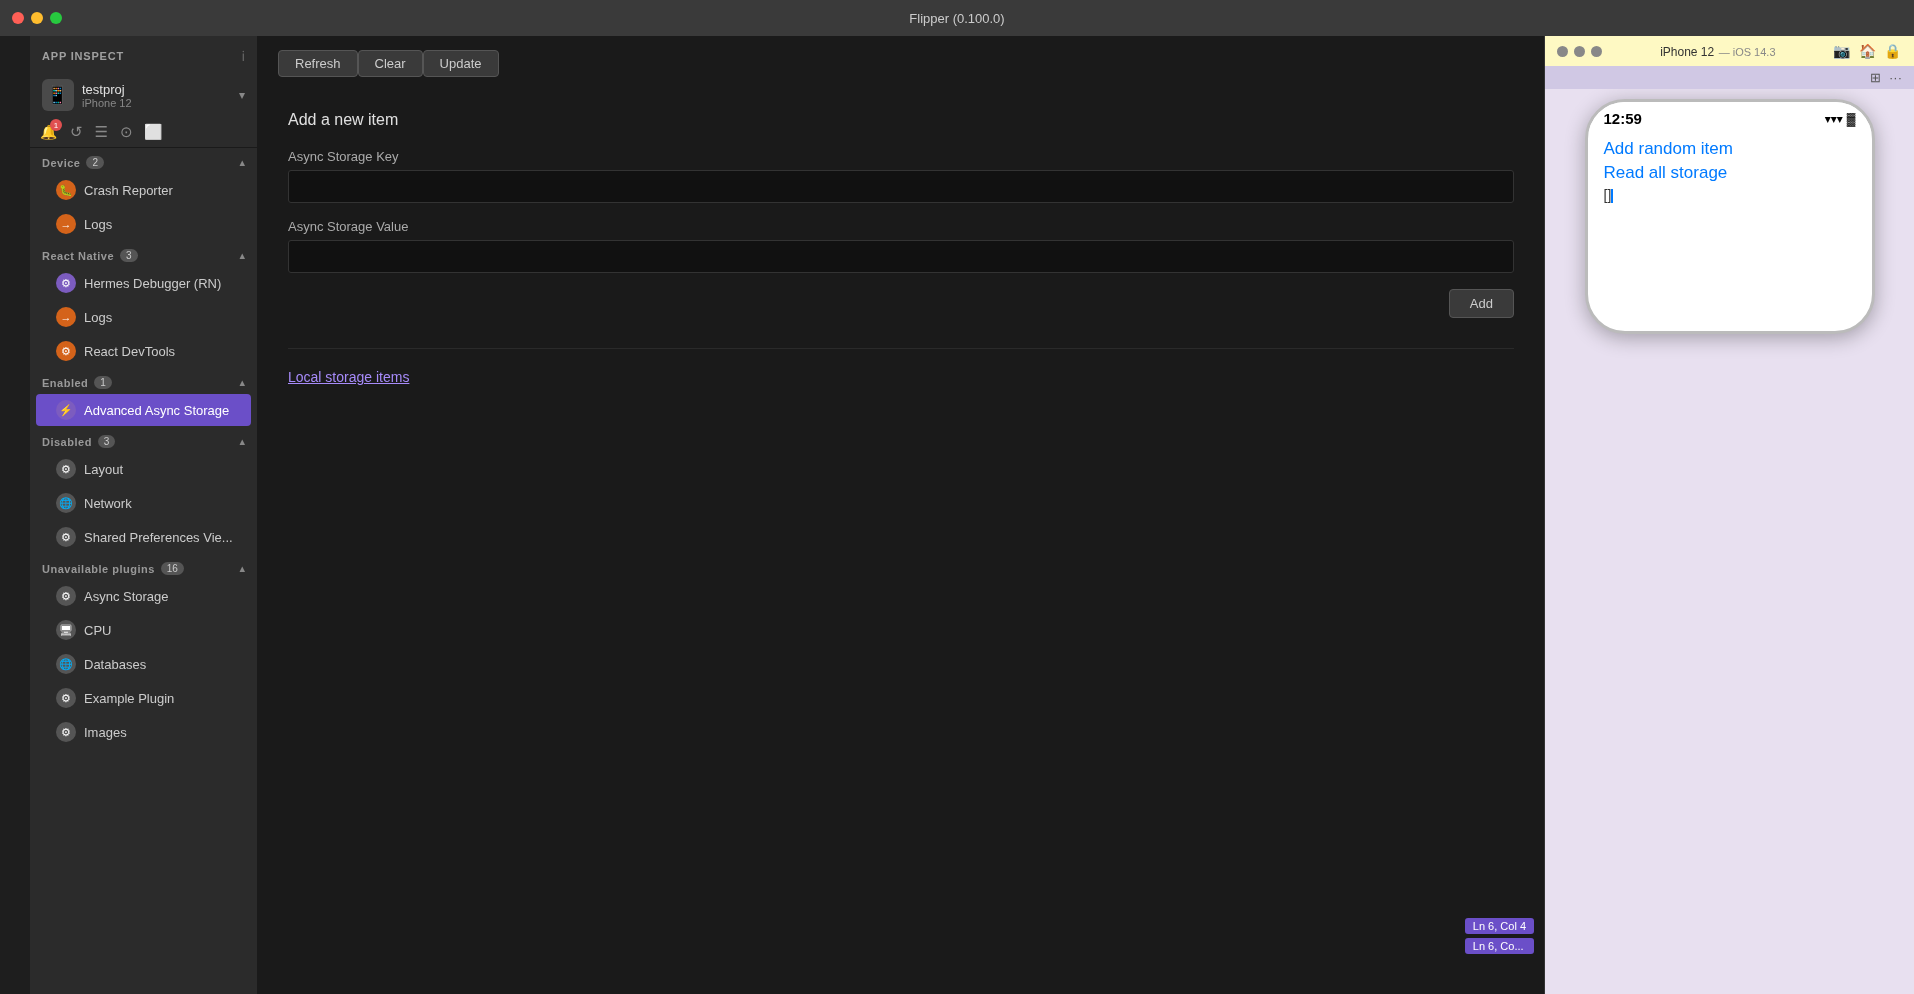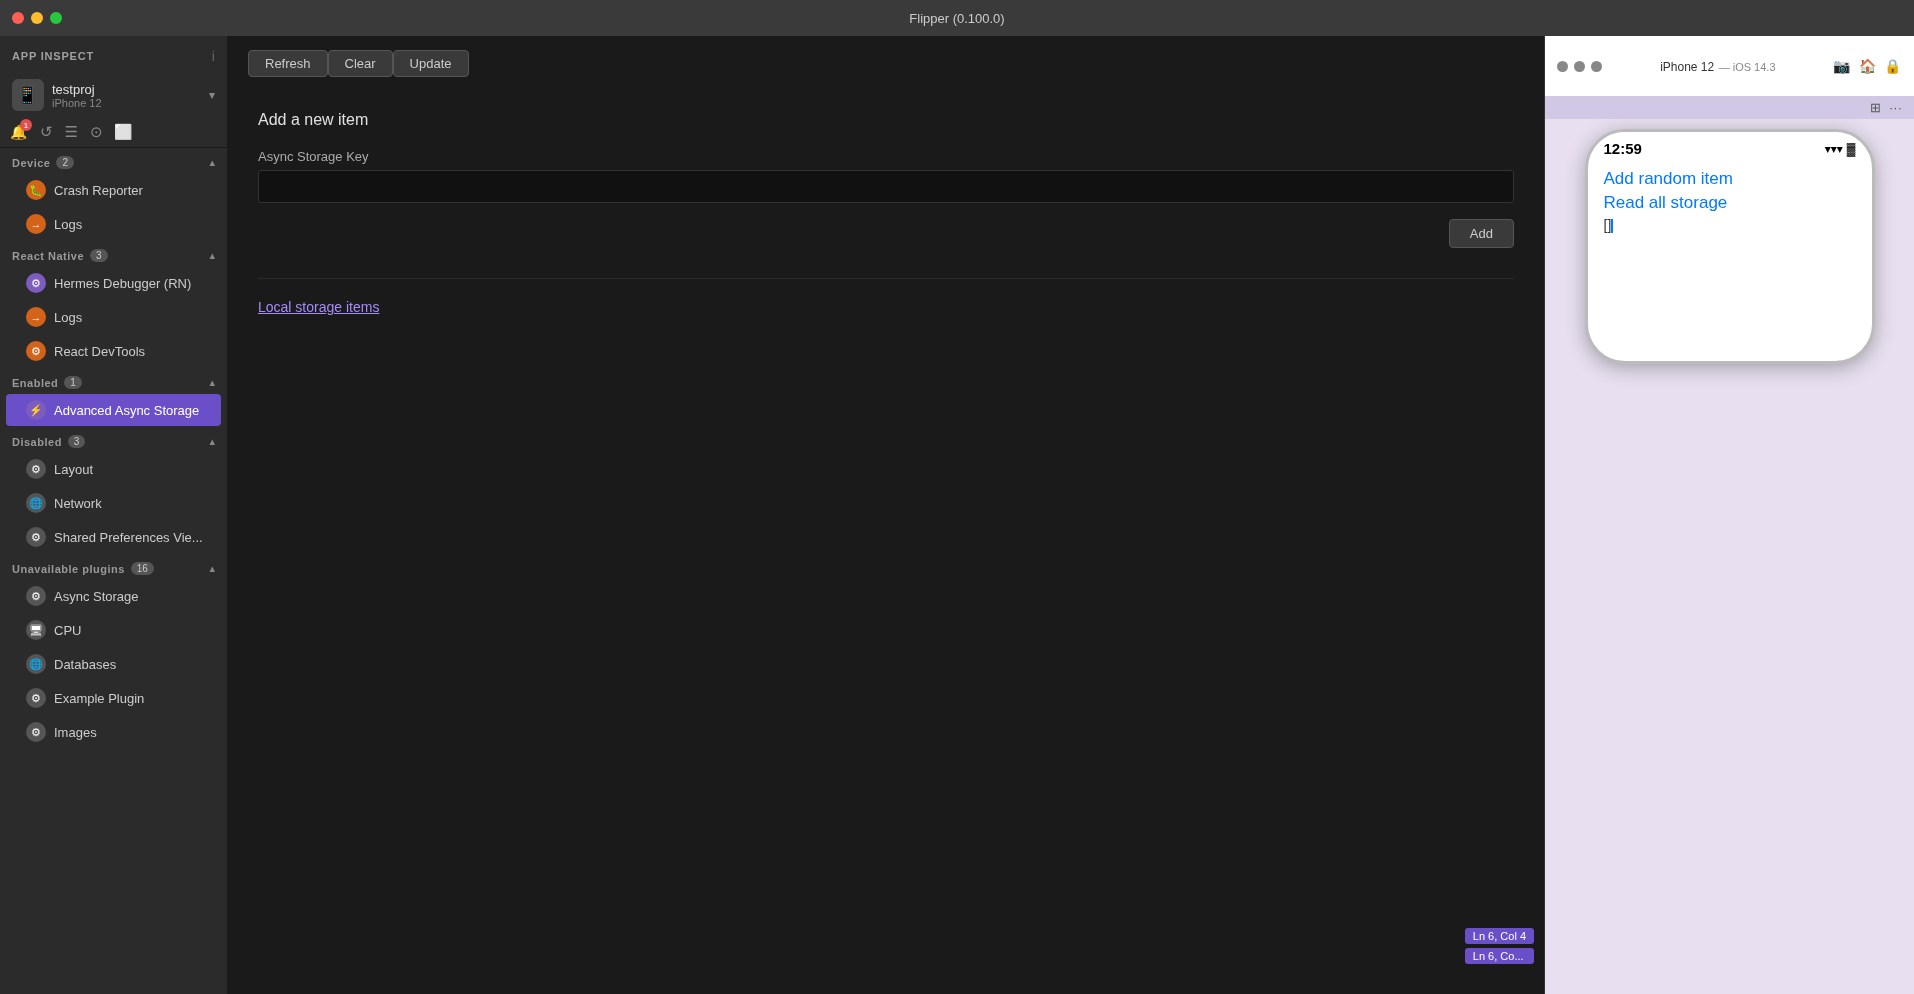--- a/index.html
+++ b/index.html
@@ -319,22 +319,22 @@
     .right-panel {
       width: 370px;
       background: #e8e0f0;
       display: flex;
       flex-direction: column;
       flex-shrink: 0;
       border-left: 1px solid #333;
     }
 
     .simulator-titlebar {
-      background: #ffffff;
-      padding: 21px 12px;
+      background: #fef9c3;
+      padding: 6px 12px;
       display: flex;
       align-items: center;
       justify-content: space-between;
       flex-shrink: 0;
     }
     .sim-traffic-lights {
       display: flex;
       gap: 6px;
     }
     .sim-tl {
@@ -427,36 +427,37 @@
       display: inline-block;
       width: 2px;
       height: 14px;
       background: #007aff;
       vertical-align: middle;
     }
 
     
     .status-badges {
       position: fixed;
-      bottom: 30px;
+      bottom: 40px;
       right: 380px;
       display: flex;
       flex-direction: column;
       gap: 4px;
     }
     .status-badge {
       background: #6b4fc8;
       color: #fff;
       font-size: 11px;
       padding: 2px 8px;
       border-radius: 3px;
     }
 
     .scrollable {
       overflow-y: auto;
+      margin-left: 30px;
     }
     .scrollable::-webkit-scrollbar {
       width: 6px;
     }
     .scrollable::-webkit-scrollbar-track {
       background: transparent;
     }
     .scrollable::-webkit-scrollbar-thumb {
       background: #444;
       border-radius: 3px;
@@ -607,20 +608,24 @@
     </div>
 
     <div class="content-panel">
       <div class="add-item-title">Add a new item</div>
 
       <div class="form-group">
         <div class="form-label">Async Storage Key</div>
         <input class="form-input" type="text" style="">
       </div>
 
+      <div class="form-group">
+        <div class="form-label">Async Storage Value</div>
+        <input class="form-input" type="text" style="">
+      </div>
 
       <div class="add-btn-row">
         <button class="add-btn">Add</button>
       </div>
 
       <hr class="divider">
 
       <div class="local-storage-title">Local storage items</div>
     </div>
   </div>

